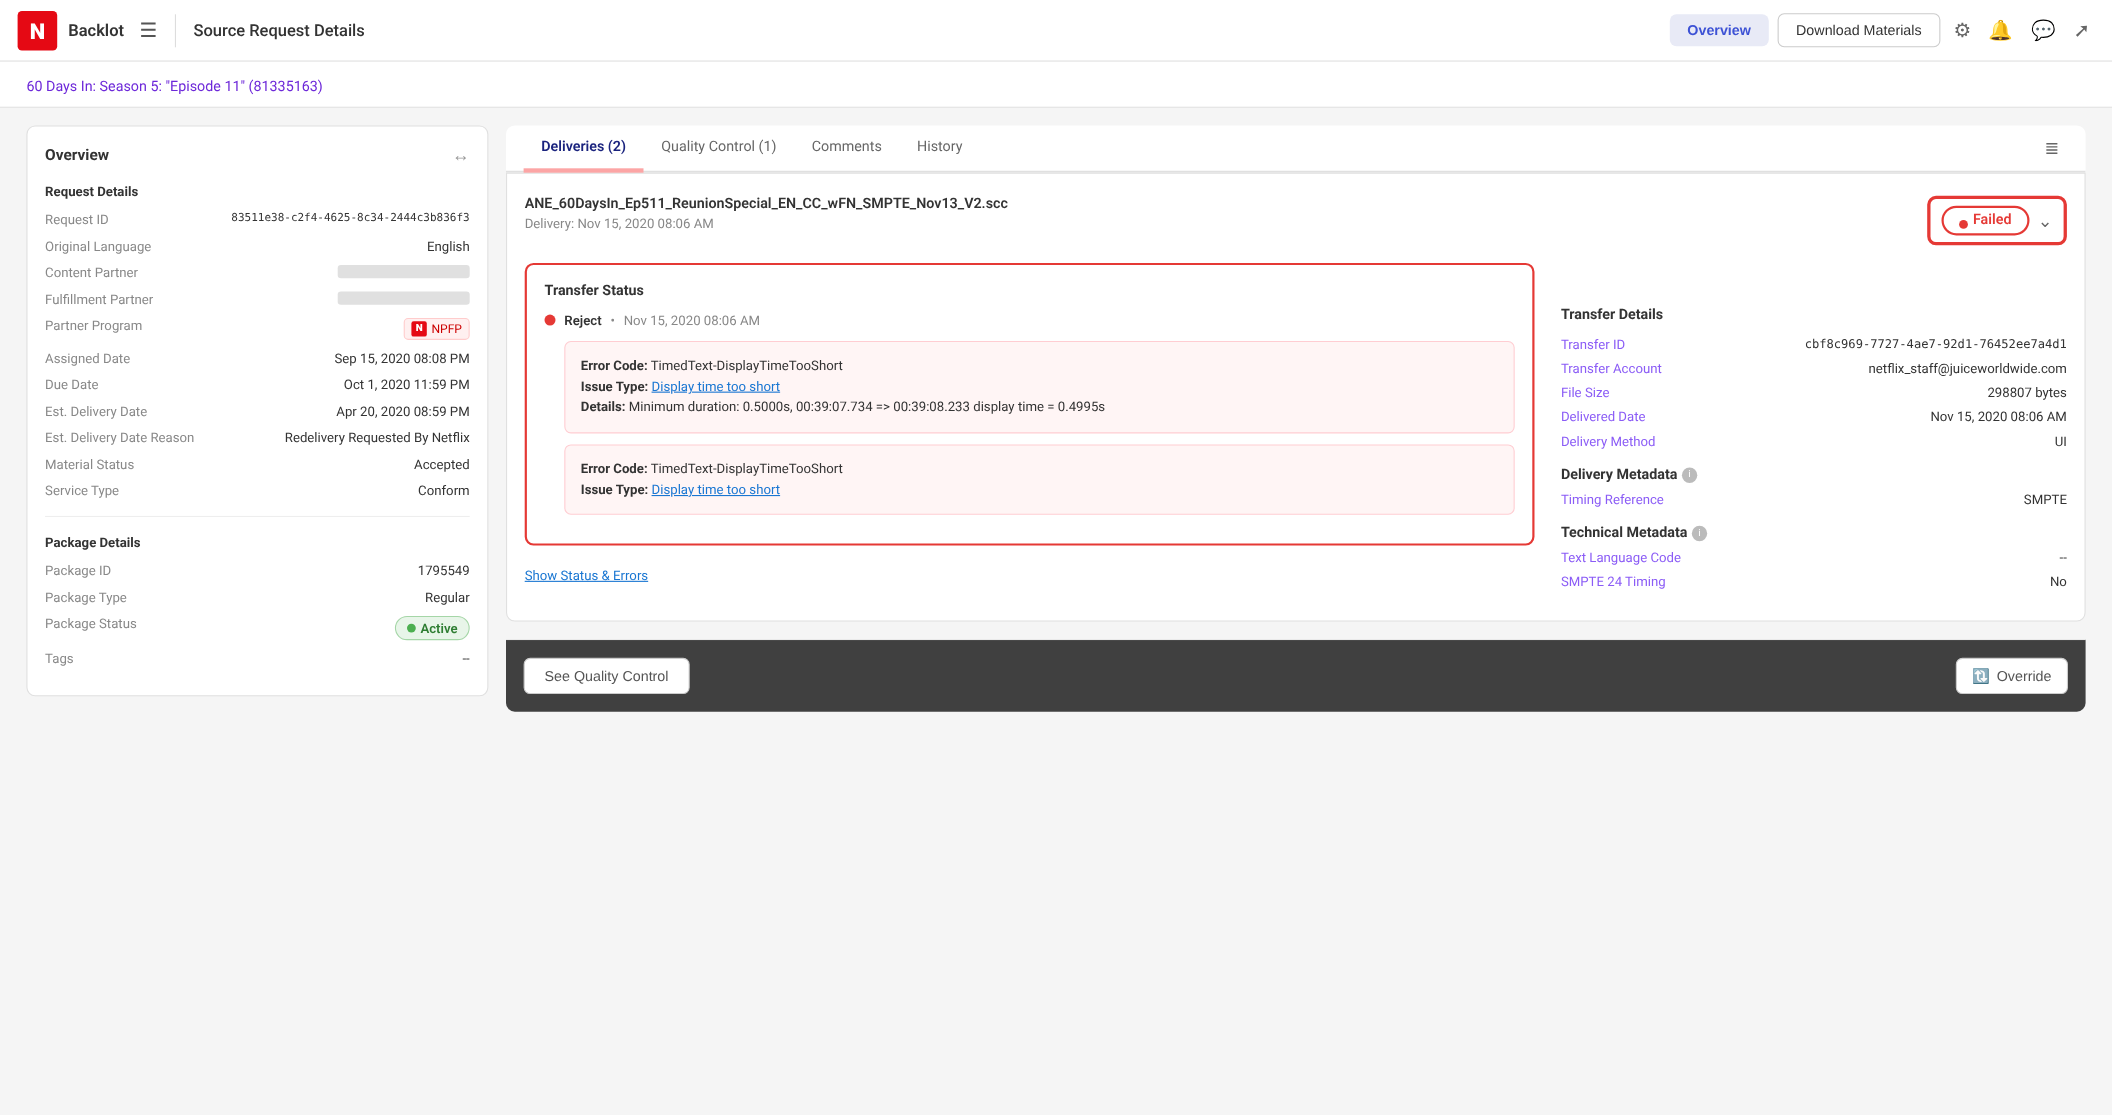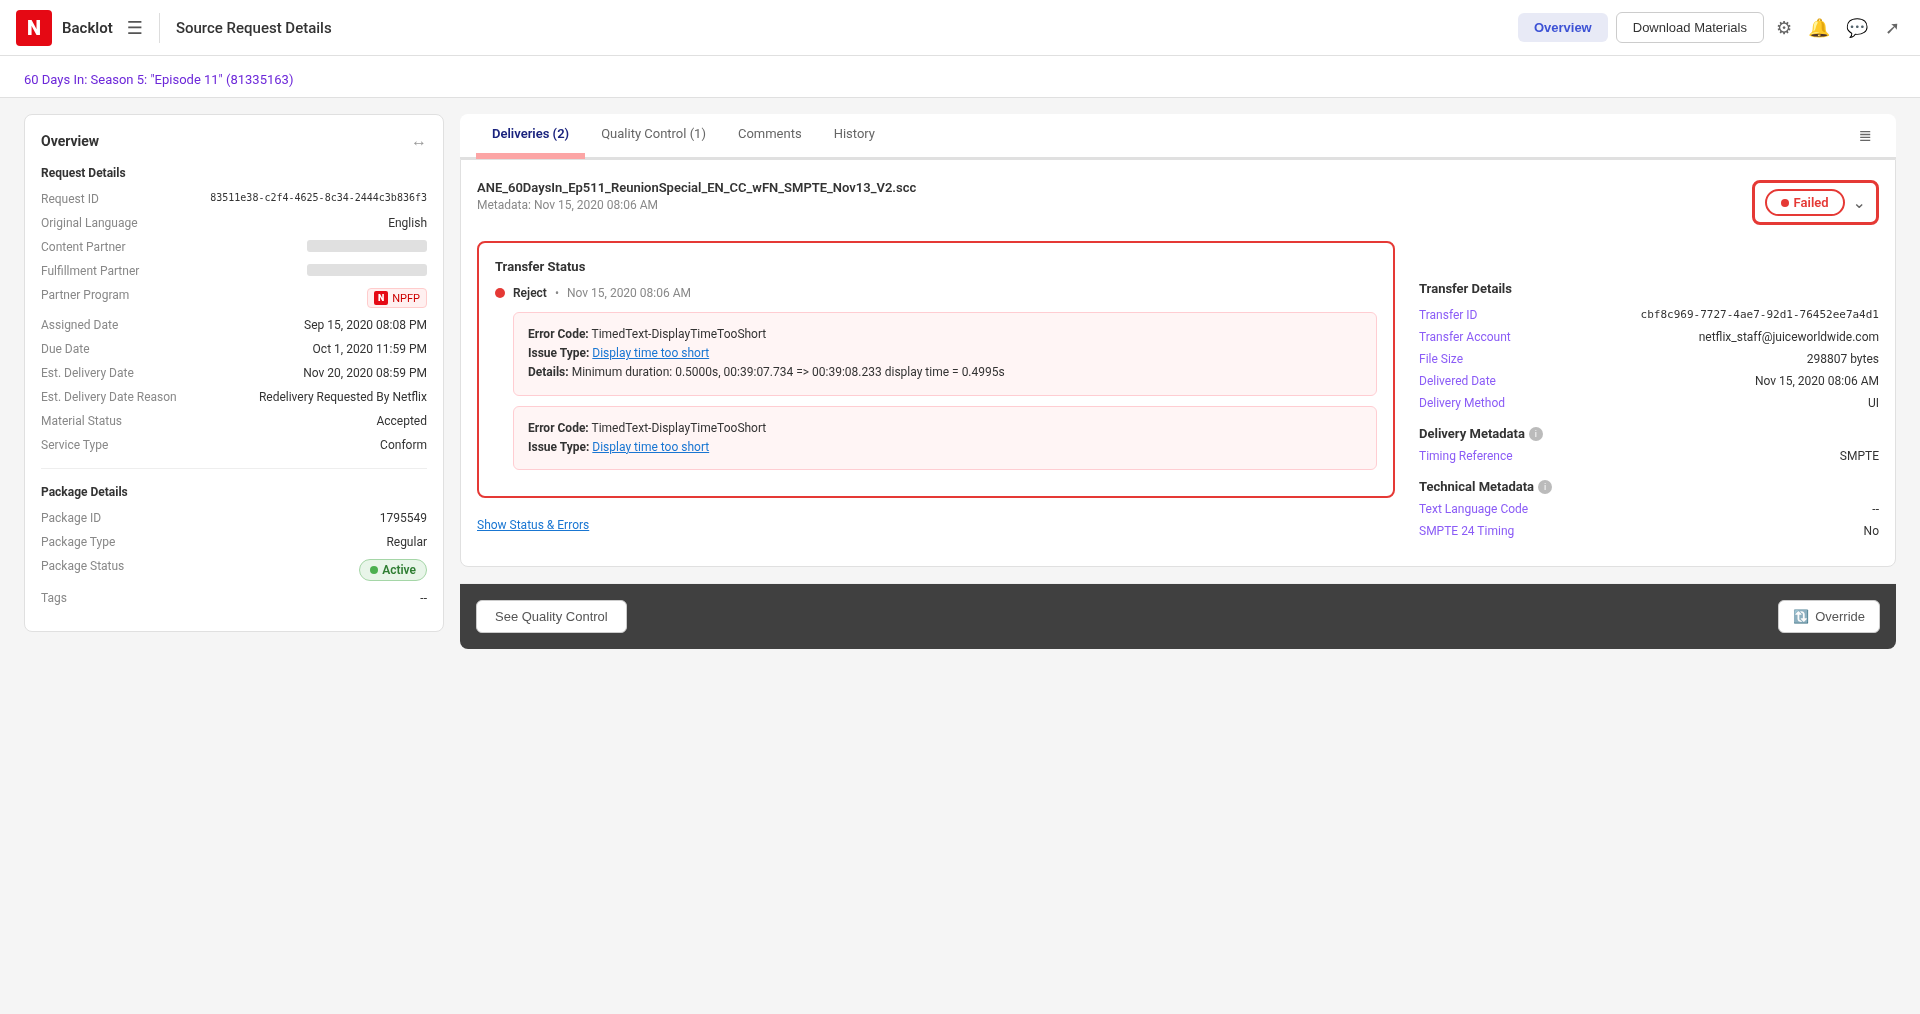--- a/index.html
+++ b/index.html
@@ -83,36 +83,36 @@
 
     
     .content-area { flex: 1; }
 
     
     .tabs { display: flex; border-bottom: 2px solid #e0e0e0; margin-bottom: 0; background: #fff; padding: 0 16px; border-radius: 8px 8px 0 0; }
     .tab {
       padding: 12px 16px; font-size: 13px; cursor: pointer; color: #666;
       border-bottom: 2px solid transparent; margin-bottom: -2px; white-space: nowrap;
     }
-    .tab.active { color: #1a237e; border-bottom: 6px solid #fca5a5; font-weight: 600; }
+    .tab.active { color: #1a237e; border-bottom: 4px solid #fca5a5; font-weight: 600; }
     .tabs-filter { margin-left: auto; display: flex; align-items: center; }
     .filter-icon { color: #666; cursor: pointer; font-size: 16px; padding: 8px; }
 
     
     .delivery-card {
       background: #fff; border: 1px solid #e0e0e0; border-radius: 0 0 8px 8px;
       padding: 20px 16px; margin-bottom: 16px;
     }
 
     .delivery-header { display: flex; align-items: flex-start; justify-content: space-between; margin-bottom: 16px; }
     .delivery-filename { font-size: 13px; font-weight: 600; color: #333; }
     .delivery-date { font-size: 12px; color: #888; margin-top: 3px; }
     .delivery-status-area { display: flex; align-items: center; gap: 8px; }
     .status-failed {
-      display: flex; align-items: center; gap: 5px; border: 2px solid #e53935; border-radius: 20px;
+      display: flex; align-items: flex-end; gap: 5px; border: 2px solid #e53935; border-radius: 20px;
       padding: 4px 14px; font-size: 13px; font-weight: 600; color: #e53935; background: #fff;
     }
     .status-dot-red { width: 8px; height: 8px; border-radius: 50%; background: #e53935; }
     .chevron-btn { cursor: pointer; color: #666; font-size: 16px; }
 
     .transfer-layout { display: flex; gap: 24px; }
     .transfer-left { flex: 1; }
     .transfer-right { width: 460px; flex-shrink: 0; margin-top: 40px; }
 
     
@@ -224,21 +224,21 @@
     <div class="detail-row">
       <span class="detail-label">Assigned Date</span>
       <span class="detail-value">Sep 15, 2020 08:08 PM</span>
     </div>
     <div class="detail-row">
       <span class="detail-label">Due Date</span>
       <span class="detail-value">Oct 1, 2020 11:59 PM</span>
     </div>
     <div class="detail-row">
       <span class="detail-label">Est. Delivery Date</span>
-      <span class="detail-value">Nov 20, 2020 08:59 PM</span>
+      <span class="detail-value">Apr 20, 2020 08:59 PM</span>
     </div>
     <div class="detail-row">
       <span class="detail-label">Est. Delivery Date Reason</span>
       <span class="detail-value">Redelivery Requested By Netflix</span>
     </div>
     <div class="detail-row">
       <span class="detail-label">Material Status</span>
       <span class="detail-value">Accepted</span>
     </div>
     <div class="detail-row">
@@ -284,21 +284,21 @@
         <span class="filter-icon">≣</span>
       </div>
     </div>
 
     <div class="delivery-card">
 
       <div class="delivery-header">
         <div>
           <div class="delivery-filename">ANE_60DaysIn_Ep511_ReunionSpecial_EN_CC_wFN_SMPTE_Nov13_V2.scc</div>
           <div class="delivery-date">
-            <span>Metadata:</span>
+            <span>Delivery:</span>
             <span>Nov 15, 2020 08:06 AM</span>
           </div>
         </div>
         <div class="delivery-status-area">
           <div class="red-highlight-box">
             <div style="display:flex;align-items:center;gap:8px;padding:4px 8px;">
               <div class="status-failed">
                 <span class="status-dot-red"></span>
                 <span>Failed</span>
               </div>

